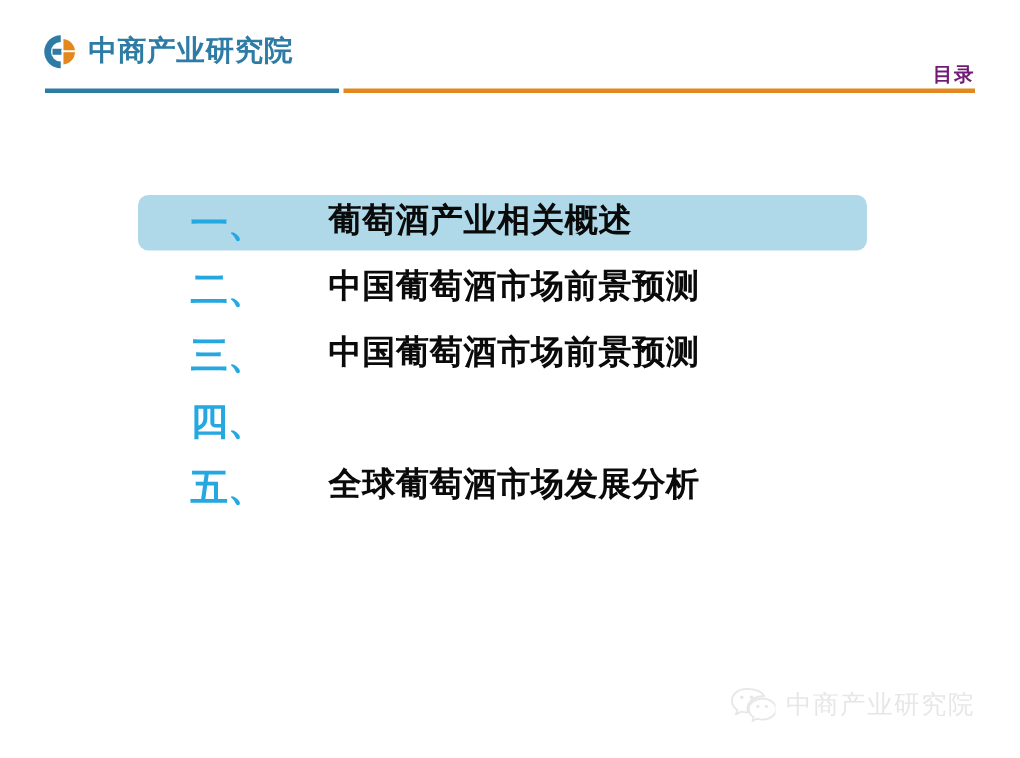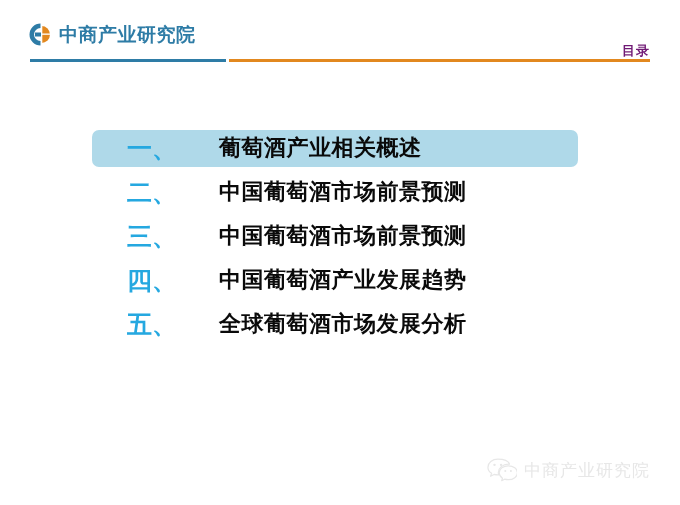--- a/index.html
+++ b/index.html
@@ -215,21 +215,20 @@
 
     <div class="toc-row">
 
       <span class="toc-num">三、</span>
       <span class="toc-label">中国葡萄酒市场前景预测</span>
     </div>
 
     <div class="toc-row">
 
       <span class="toc-num">四、</span>
-      <span class="toc-label">中国葡萄酒产业发展趋势</span>
     </div>
 
     <div class="toc-row">
 
       <span class="toc-num">五、</span>
       <span class="toc-label">全球葡萄酒市场发展分析</span>
     </div>
 
   </div>
 

